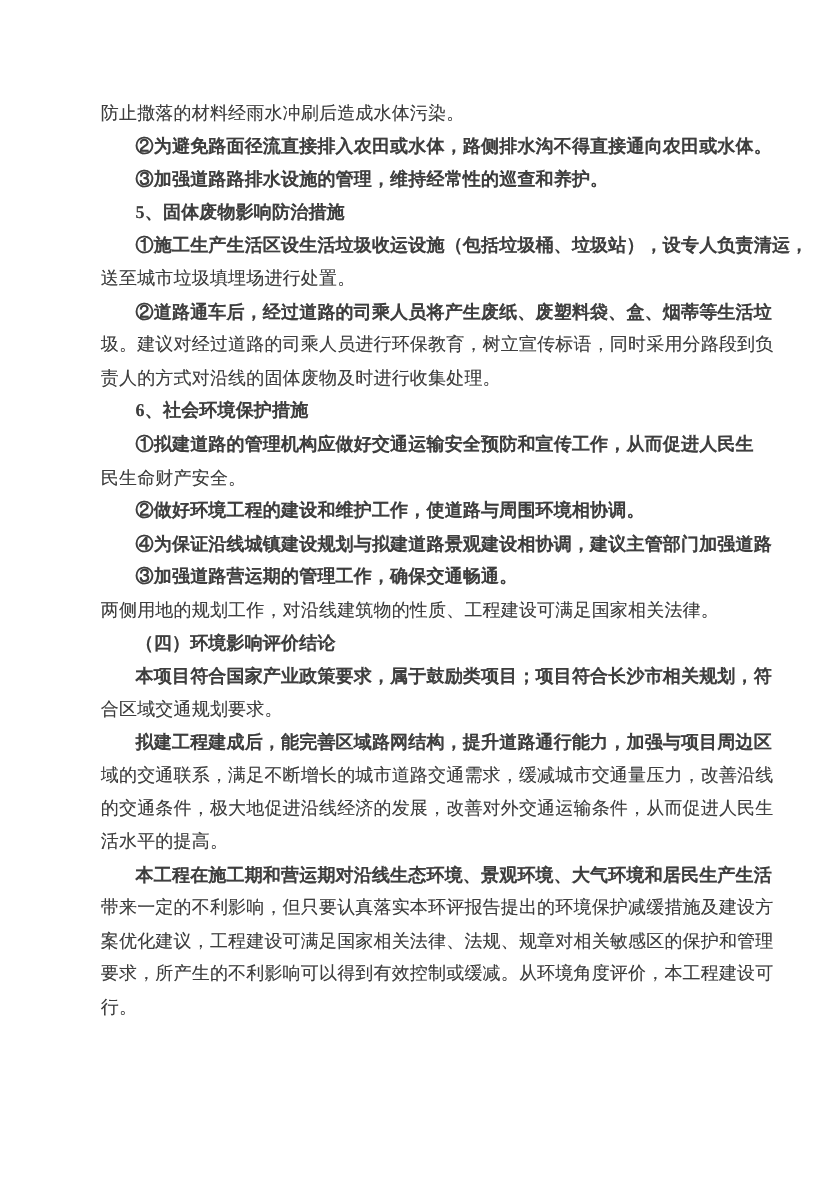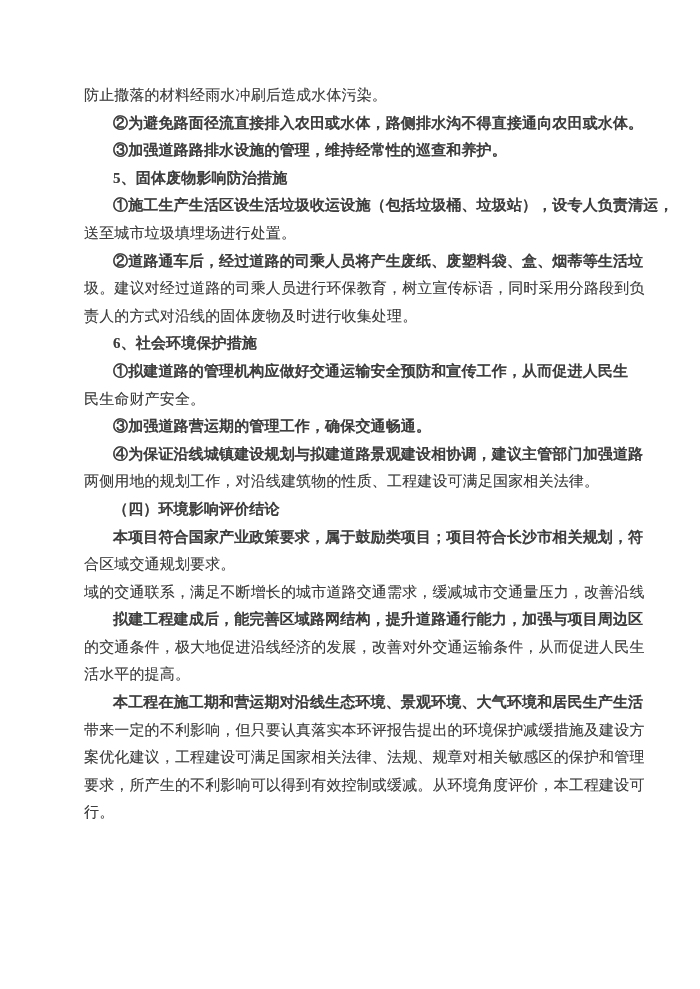--- a/index.html
+++ b/index.html
@@ -45,28 +45,29 @@
     <div class="ln ind">③加强道路路排水设施的管理，维持经常性的巡查和养护。</div>
     <div class="ln ind">5、固体废物影响防治措施</div>
     <div class="ln ind">①施工生产生活区设生活垃圾收运设施（包括垃圾桶、垃圾站），设专人负责清运，</div>
     <div class="ln">送至城市垃圾填埋场进行处置。</div>
     <div class="ln ind">②道路通车后，经过道路的司乘人员将产生废纸、废塑料袋、盒、烟蒂等生活垃</div>
     <div class="ln">圾。建议对经过道路的司乘人员进行环保教育，树立宣传标语，同时采用分路段到负</div>
     <div class="ln">责人的方式对沿线的固体废物及时进行收集处理。</div>
     <div class="ln ind">6、社会环境保护措施</div>
     <div class="ln ind">①拟建道路的管理机构应做好交通运输安全预防和宣传工作，从而促进人民生</div>
     <div class="ln">民生命财产安全。</div>
+    <div class="ln ind">②做好环境工程的建设和维护工作，使道路与周围环境相协调。</div>
+    <div class="ln ind">④为保证沿线城镇建设规划与拟建道路景观建设相协调，建议主管部门加强道路</div>
     <div class="ln ind">③加强道路营运期的管理工作，确保交通畅通。</div>
-    <div class="ln ind">④为保证沿线城镇建设规划与拟建道路景观建设相协调，建议主管部门加强道路</div>
     <div class="ln">两侧用地的规划工作，对沿线建筑物的性质、工程建设可满足国家相关法律。</div>
     <div class="ln ind">（四）环境影响评价结论</div>
     <div class="ln ind">本项目符合国家产业政策要求，属于鼓励类项目；项目符合长沙市相关规划，符</div>
     <div class="ln">合区域交通规划要求。</div>
+    <div class="ln ind">拟建工程建成后，能完善区域路网结构，提升道路通行能力，加强与项目周边区</div>
     <div class="ln">域的交通联系，满足不断增长的城市道路交通需求，缓减城市交通量压力，改善沿线</div>
-    <div class="ln ind">拟建工程建成后，能完善区域路网结构，提升道路通行能力，加强与项目周边区</div>
     <div class="ln">的交通条件，极大地促进沿线经济的发展，改善对外交通运输条件，从而促进人民生</div>
     <div class="ln">活水平的提高。</div>
     <div class="ln ind">本工程在施工期和营运期对沿线生态环境、景观环境、大气环境和居民生产生活</div>
     <div class="ln">带来一定的不利影响，但只要认真落实本环评报告提出的环境保护减缓措施及建设方</div>
     <div class="ln">案优化建议，工程建设可满足国家相关法律、法规、规章对相关敏感区的保护和管理</div>
     <div class="ln">要求，所产生的不利影响可以得到有效控制或缓减。从环境角度评价，本工程建设可</div>
     <div class="ln">行。</div>
   </div>
 </div>
 

